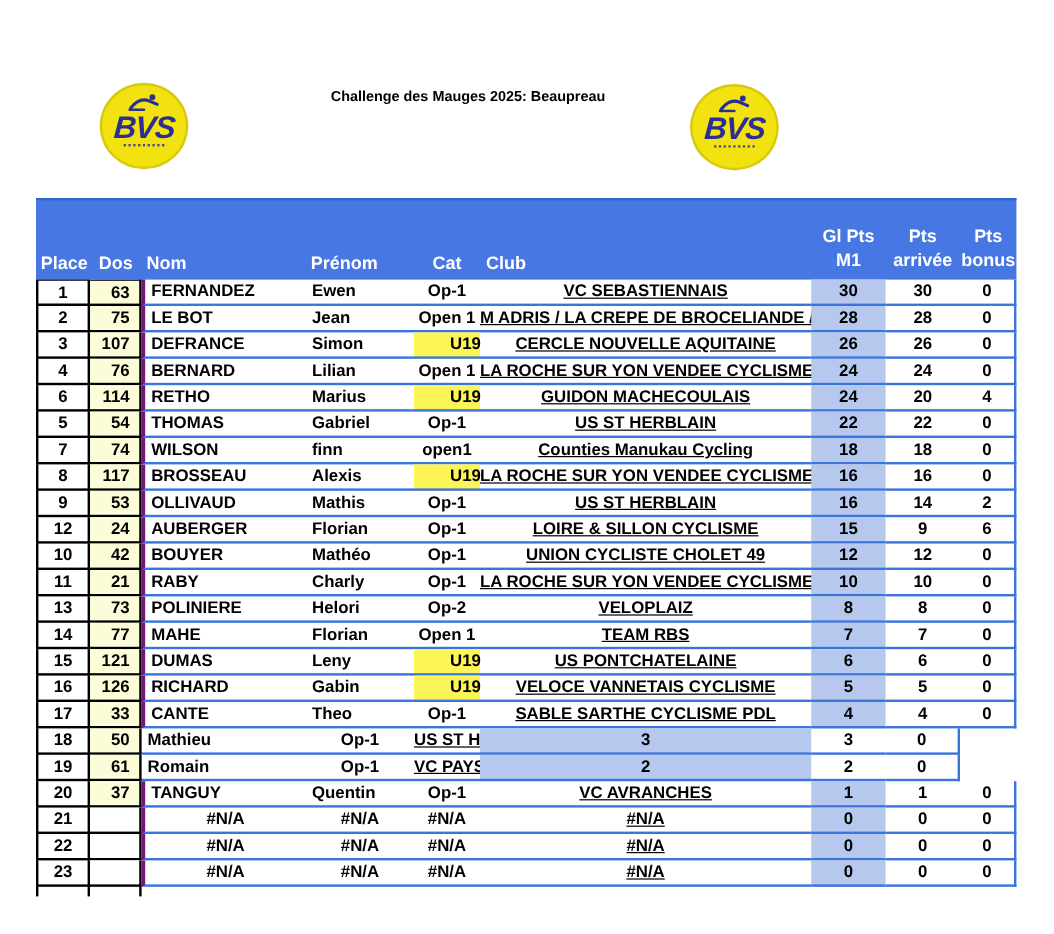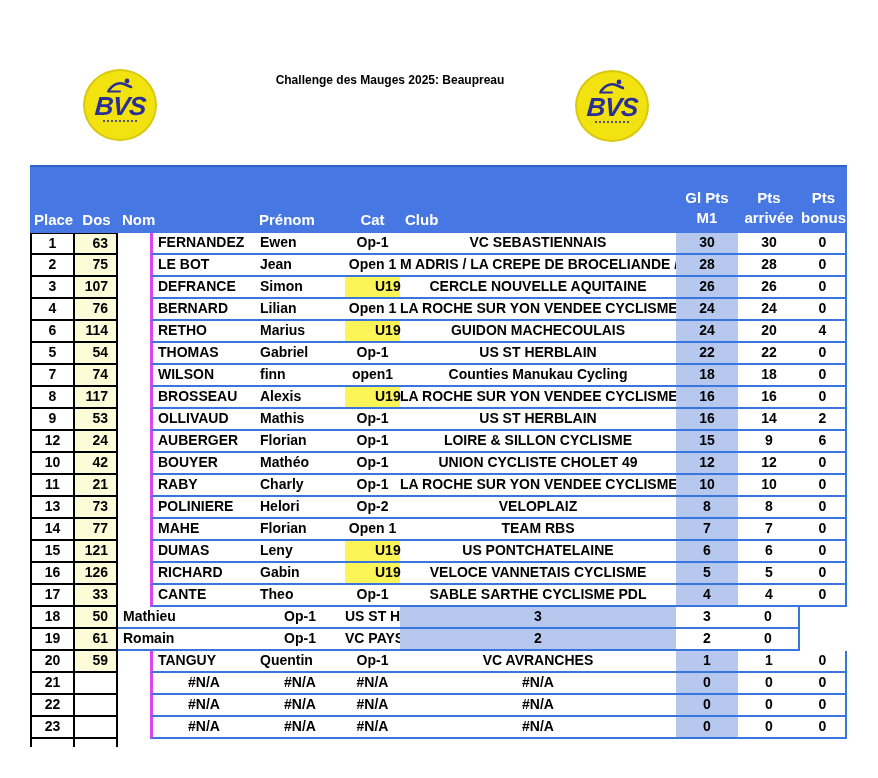--- a/index.html
+++ b/index.html
@@ -65,25 +65,25 @@
     text-align:center;
     border-left:2px solid #000; border-right:2px solid #000; border-bottom:2px solid #000;
   }
   .c-dos {
     text-align:right; padding-right:8px;
     background:var(--dos-bg,#fcfcd9);
     border-right:2px solid #000; border-bottom:2px solid #000;
   }
   .c-dos.empty { background:#fff; }
   .row:first-child .c-place, .row:first-child .c-dos { border-top:1px solid #000; }
-  .c-nom    { padding-left:5px; border-left:3px solid #d946ef;margin-left:32px; }
+  .c-nom    { padding-left:5px; border-left:3px solid #701a75; }
   .c-prenom { padding-left:5px; }
   .c-cat    { text-align:center; }
   .c-cat.hl { background:var(--u19-highlight,#fdf458);padding-left:30px; }
-  .c-club   { text-align:center; overflow:visible; }
+  .c-club   { text-align:center; overflow:visible;text-decoration:underline; }
   .c-m1     { text-align:center; background:var(--glpts-bg,#b6c8ee); }
   .c-arr    { text-align:center; }
   .c-bonus  { text-align:center; border-right:2px solid var(--line-blue,#3a75dc); }
   .c-nom,.c-prenom,.c-cat,.c-club,.c-m1,.c-arr,.c-bonus {
     border-bottom:2px solid var(--line-blue,#3a75dc);
   }
   .cell.na { text-align:center; padding-left:0; }
 
   
   #bottom-stub { height:8px; }
@@ -343,21 +343,21 @@
           <div class="cell c-dos">61</div>
           <div class="cell c-prenom">Romain</div>
           <div class="cell c-cat">Op-1</div>
           <div class="cell c-club">VC PAYS DE LORIENT</div>
           <div class="cell c-m1">2</div>
           <div class="cell c-arr">2</div>
           <div class="cell c-bonus">0</div>
         </div>
         <div class="row grid-cols">
           <div class="cell c-place">20</div>
-          <div class="cell c-dos">59</div>
+          <div class="cell c-dos">37</div>
           <div class="cell c-nom">TANGUY</div>
           <div class="cell c-prenom">Quentin</div>
           <div class="cell c-cat">Op-1</div>
           <div class="cell c-club">VC AVRANCHES</div>
           <div class="cell c-m1">1</div>
           <div class="cell c-arr">1</div>
           <div class="cell c-bonus">0</div>
         </div>
         <div class="row grid-cols">
           <div class="cell c-place">21</div>

